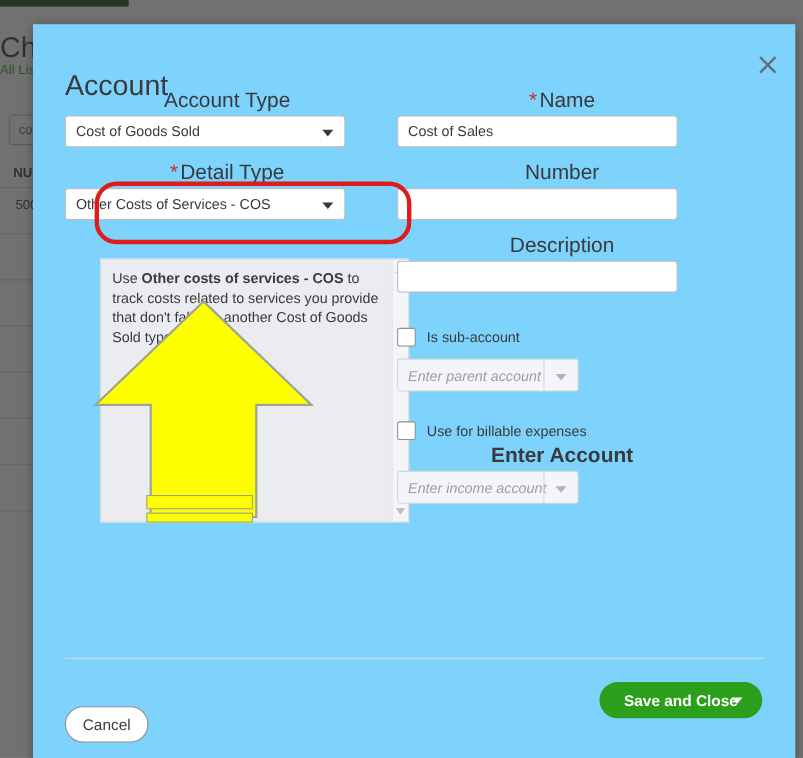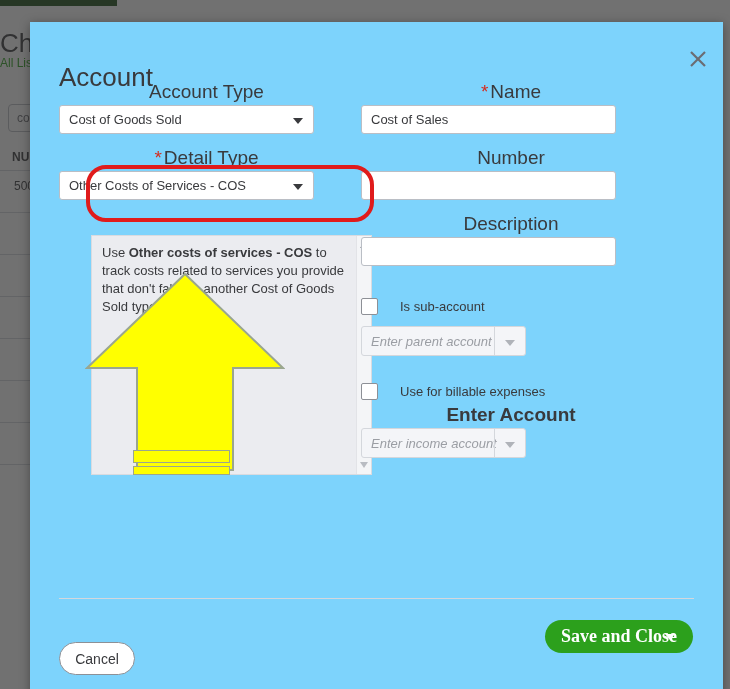--- a/index.html
+++ b/index.html
@@ -137,21 +137,21 @@
   .sb-arrow {
     position: absolute; left: 3px;
     width: 0; height: 0;
     border-left: 4px solid transparent;
     border-right: 4px solid transparent;
   }
   .sb-up   { top: 6px;  border-bottom: 6px solid #8d9096; }
   .sb-down { bottom: 6px; border-top: 6px solid #b9bcc2; }
 
   
-  .check-row { display: flex; align-items: center; gap: 12px; }
+  .check-row { display: flex; align-items: center; }
   .checkbox {
     width: 17px; height: 17px;
     border: 1px solid #8d9096; border-radius: 2px;
     background: #fff; flex: none;
   }
   .check-label {
     font-size: 13px; color: #393a3d; margin-left: 10px;
   }
   .disabled-select {
     width: 165px; height: 30px;
@@ -190,21 +190,21 @@
   }
   #save-btn {
     position: absolute; right: 30px; top: 598px;
     width: 148px; height: 33px;
     border-radius: 17px;
     background: #2ca01c;
     display: flex; align-items: center; justify-content: center;
     cursor: pointer;
   }
   #save-label {
-    font-size: 18px; color: #fff; font-weight: bold; font-family: Liberation Serif, serif;
+    font-size: 14px; color: #fff; font-weight: bold;
   }
   #save-caret {
     position: absolute; right: 18px; top: 14px;
     width: 0; height: 0;
     border-left: 5px solid transparent;
     border-right: 5px solid transparent;
     border-top: 6px solid #ffffff;
   }
 
   

